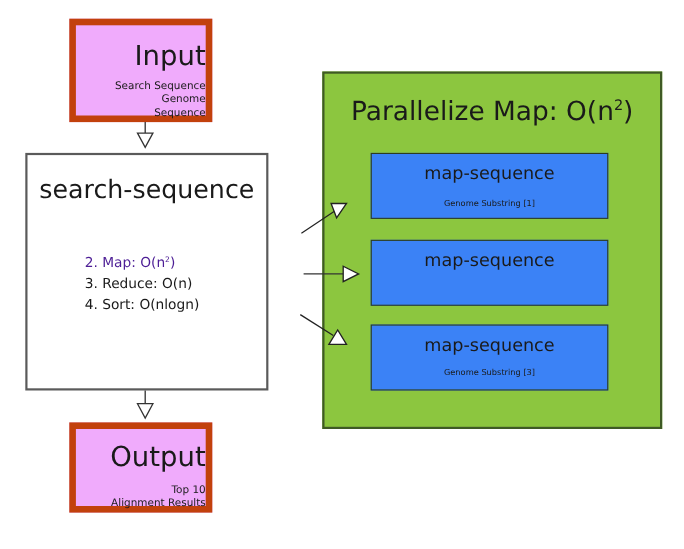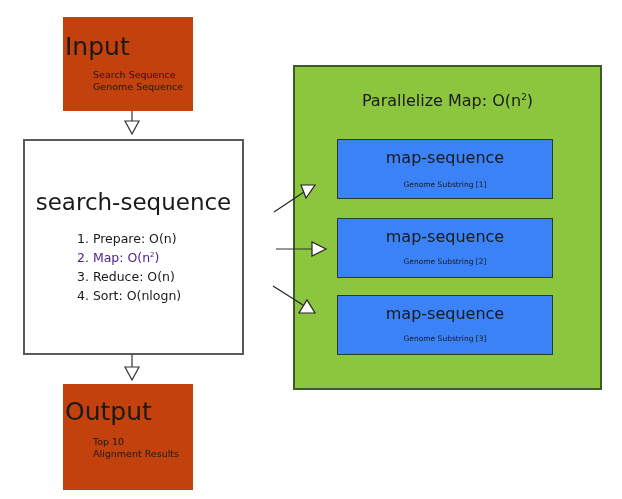--- a/index.html
+++ b/index.html
@@ -1,65 +1,63 @@
 <!DOCTYPE html>
 <html><head>
 <meta charset="utf-8">
 <style>
   html, body { margin:0; padding:0; background:#ffffff; }
   body { width:622px; height:499px; position:relative; overflow:hidden;
          font-family:"DejaVu Sans", sans-serif; color:#1a1a1a; }
   .box { position:absolute; box-sizing:border-box; }
-  .gray { background:#c2410c; border:2px solid #c2410c; text-align:left; }
+  .gray { background:#f0abfc; border:6px solid #c2410c; text-align:right; }
   .white { background:#ffffff; border:2px solid #5a5a5a; }
   .green { background:#8cc63f; border:2px solid #3f5a25; }
   .mapbox { background:#3b82f6; border:1.5px solid #2e3d1e; text-align:center; }
   .big { font-size:23px; line-height:26px; }
   .small { font-size:9.5px; line-height:12px;padding-left:28px; }
   sup { font-size:0.55em; vertical-align:super; line-height:0; }
   svg { position:absolute; left:0; top:0; }
 </style>
 </head>
 <body>
 
 <div class="box gray" style="left:63px; top:17px; width:130px; height:94px;">
   <div style="font-size:25px; line-height:28px; margin-top:14px;">Input</div>
   <div class="small" style="margin-top:8px;">Search Sequence</div>
   <div class="small">Genome Sequence</div>
 </div>
 
 <div class="box white" style="left:23px; top:139px; width:221px; height:216px;">
-  <div class="big" style="text-align:center; margin-top:48px;">search-sequence</div>
+  <div class="big" style="text-align:center; margin-top:19px;">search-sequence</div>
   <div style="position:absolute; left:52px; top:88px; font-size:12.5px; line-height:19px;">
-    <div><span>1. Prepare: O(n)</span></div>
     <div style="color:#4c1d95;"><span>2. Map: O(n</span><sup>2</sup><span>)</span></div>
     <div><span>3. Reduce: O(n)</span></div>
     <div><span>4. Sort: O(nlogn)</span></div>
   </div>
 </div>
 
-<div class="box gray" style="left:63px; top:384px; width:130px; height:106px;">
+<div class="box gray" style="left:63px; top:384px; width:130px; height:82px;">
   <div style="font-size:25px; line-height:28px; margin-top:12px;">Output</div>
   <div class="small" style="margin-top:10px;">Top 10</div>
   <div class="small">Alignment Results</div>
 </div>
 
 <div class="box green" style="left:293px; top:65px; width:309px; height:325px;">
-  <div style="position:absolute; left:0; right:0; top:20px; text-align:center; font-size:16px; line-height:28px; color:#1a1a1a;">
+  <div style="position:absolute; left:0; right:0; top:20px; text-align:center; font-size:24px; line-height:28px; color:#1a1a1a;">
     <span>Parallelize Map: O(n</span><sup>2</sup><span>)</span>
   </div>
 </div>
 
 <div class="box mapbox" style="left:337px; top:139px; width:216px; height:60px;">
   <div style="font-size:16px; line-height:20px; margin-top:8px;">map-sequence</div>
   <div style="font-size:7.5px; line-height:10px; margin-top:12px;">Genome Substring [1]</div>
 </div>
 <div class="box mapbox" style="left:337px; top:218px; width:216px; height:60px;">
   <div style="font-size:16px; line-height:20px; margin-top:8px;">map-sequence</div>
-  <div style="font-size:7.5px; line-height:10px; margin-top:10px;">Genome Substring [2]</div>
 </div>
 <div class="box mapbox" style="left:337px; top:295px; width:216px; height:60px;">
   <div style="font-size:16px; line-height:20px; margin-top:8px;">map-sequence</div>
   <div style="font-size:7.5px; line-height:10px; margin-top:10px;">Genome Substring [3]</div>
 </div>
 
 <svg width="622" height="499">
 
   <g>
     <line x1="132" y1="111" x2="132" y2="121" stroke="#333" stroke-width="1.2"></line>

